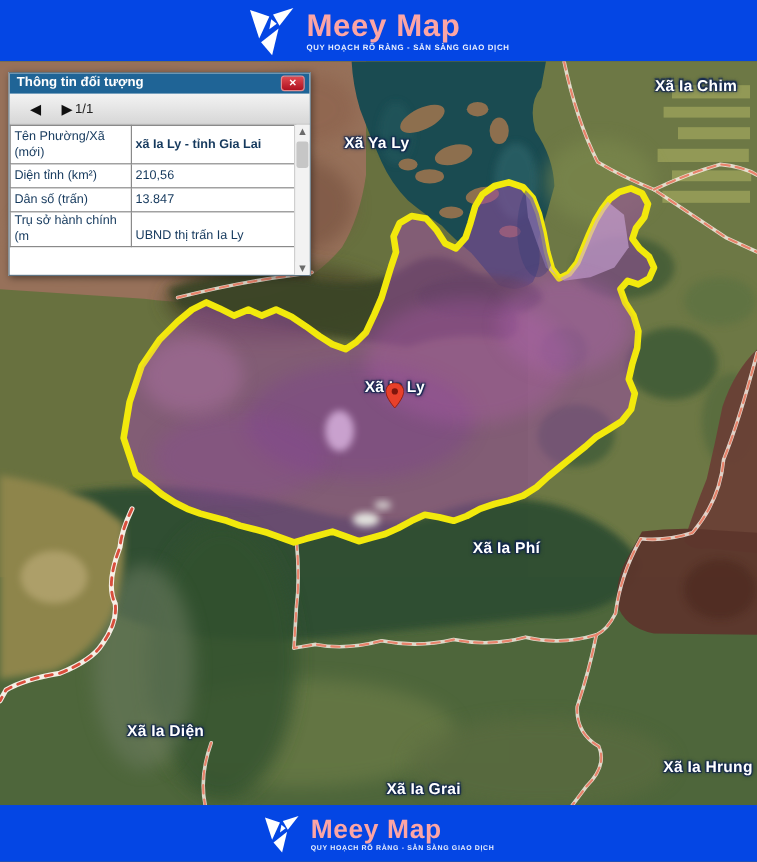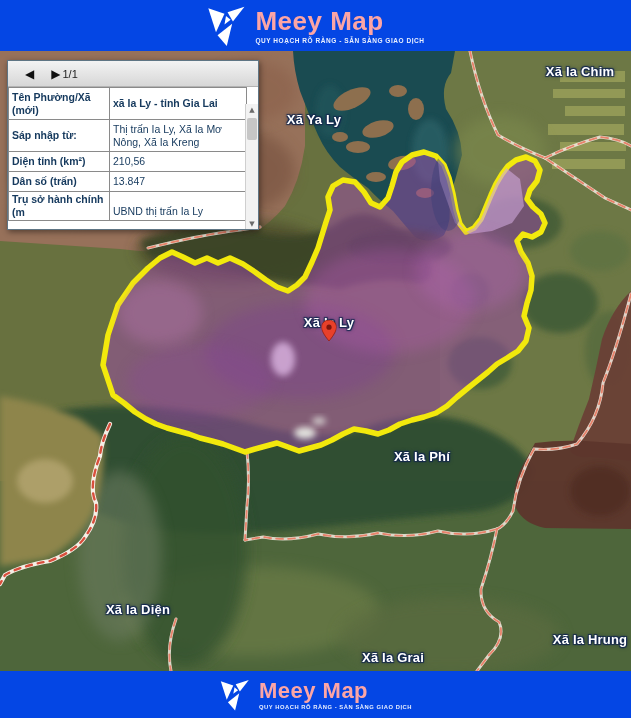--- a/index.html
+++ b/index.html
@@ -63,21 +63,21 @@
   .popup-nav {
     height:26px; background:linear-gradient(#f3f3f3,#d7d7d7); border-bottom:1px solid #b3b3b3;
     display:flex; align-items:center; padding-left:17px; color:#1a1a1a;
   }
   .nav-arrow { font-family:"DejaVu Sans", sans-serif; font-size:12px; color:#101010; cursor:pointer; line-height:1; }
   .nav-arrow.next { margin-left:17px; }
   .page-indicator { font-size:11px; margin-left:2px; color:#222; }
   .popup-body { position:relative; }
   .info-table { border-collapse:collapse; table-layout:fixed; width:239px; font-size:10.5px; color:#15395d; }
   .info-table td { border:1px solid #8a8a8a; padding:1px 3px; line-height:13px; vertical-align:middle; }
-  .info-table td.lbl { width:101px; font-weight:bold;margin-left:16px; }
+  .info-table td.lbl { width:101px; font-weight:normal;margin-left:16px; }
   .row-name td { height:32px; }
   .row-name td.val { font-weight:bold; }
   .row-merge td { height:32px; }
   .row-area td, .row-pop td { height:20px; }
   .row-hq td { height:28px; }
   .row-hq td.val { vertical-align:bottom; padding-bottom:2px; }
   .lbl2 { display:block; }
   .popup-scrollbar {
     position:absolute; right:0; top:0; bottom:-130px; width:13px; height:130px;
     background:#f2f2f2; border-left:1px solid #cfcfcf;
@@ -240,46 +240,46 @@
         <ellipse cx="305" cy="382" rx="11" ry="6" fill="#eef2ea" opacity=".9" filter="url(#b1)"></ellipse>
         <ellipse cx="319" cy="370" rx="7" ry="4" fill="#eef2ea" opacity=".7" filter="url(#b1)"></ellipse>
       </g>
     </svg>
 
     <div class="map-label" style="left:314px; top:68px;">Xã Ya Ly</div>
     <div class="map-label" style="left:580px; top:20px;">Xã Ia Chim</div>
     <div class="map-label" style="left:329px; top:271px;">Xã Ia Ly</div>
     <div class="map-label" style="left:422px; top:405px;">Xã Ia Phí</div>
     <div class="map-label" style="left:138px; top:558px;">Xã Ia Diện</div>
-    <div class="map-label" style="left:353px; top:606px;margin-left:40px;">Xã Ia Grai</div>
+    <div class="map-label" style="left:353px; top:606px;">Xã Ia Grai</div>
     <div class="map-label" style="left:590px; top:588px;">Xã Ia Hrung</div>
 
     <div class="marker" style="left:329px; top:294px;">
       <svg width="15" height="21" viewBox="0 0 15 21">
         <path d="M7.5 0 C3.3 0 0 3.2 0 7.2 C0 12.6 7.5 21 7.5 21 C7.5 21 15 12.6 15 7.2 C15 3.2 11.7 0 7.5 0 Z" fill="#e8402a" stroke="#8e1d12" stroke-width=".8"></path>
         <circle cx="7.5" cy="7.2" r="2.6" fill="#7e150c"></circle>
       </svg>
     </div>
 
     <div class="popup">
+      <div class="popup-header">
+        <span>Thông tin đối tượng</span>
+        <span class="popup-close">✕</span>
+      </div>
       <div class="popup-nav">
         <span class="nav-arrow prev">◀</span>
         <span class="nav-arrow next">▶</span>
         <span class="page-indicator">1/1</span>
       </div>
       <div class="popup-body">
         <table class="info-table">
           <tbody>
               <tr class="row-name">
             <td class="lbl">Tên Phường/Xã (mới)</td>
             <td class="val">xã Ia Ly - tỉnh Gia Lai</td>
-          </tr>
-          <tr class="row-merge">
-            <td class="lbl">Sáp nhập từ:</td>
-            <td class="val">Thị trấn Ia Ly, Xã Ia Mơ Nông, Xã Ia Kreng</td>
           </tr>
           <tr class="row-area">
             <td class="lbl">Diện tỉnh (km²)</td>
             <td class="val">210,56</td>
           </tr>
           <tr class="row-pop">
             <td class="lbl">Dân số (trấn)</td>
             <td class="val">13.847</td>
           </tr>
           <tr class="row-hq">

